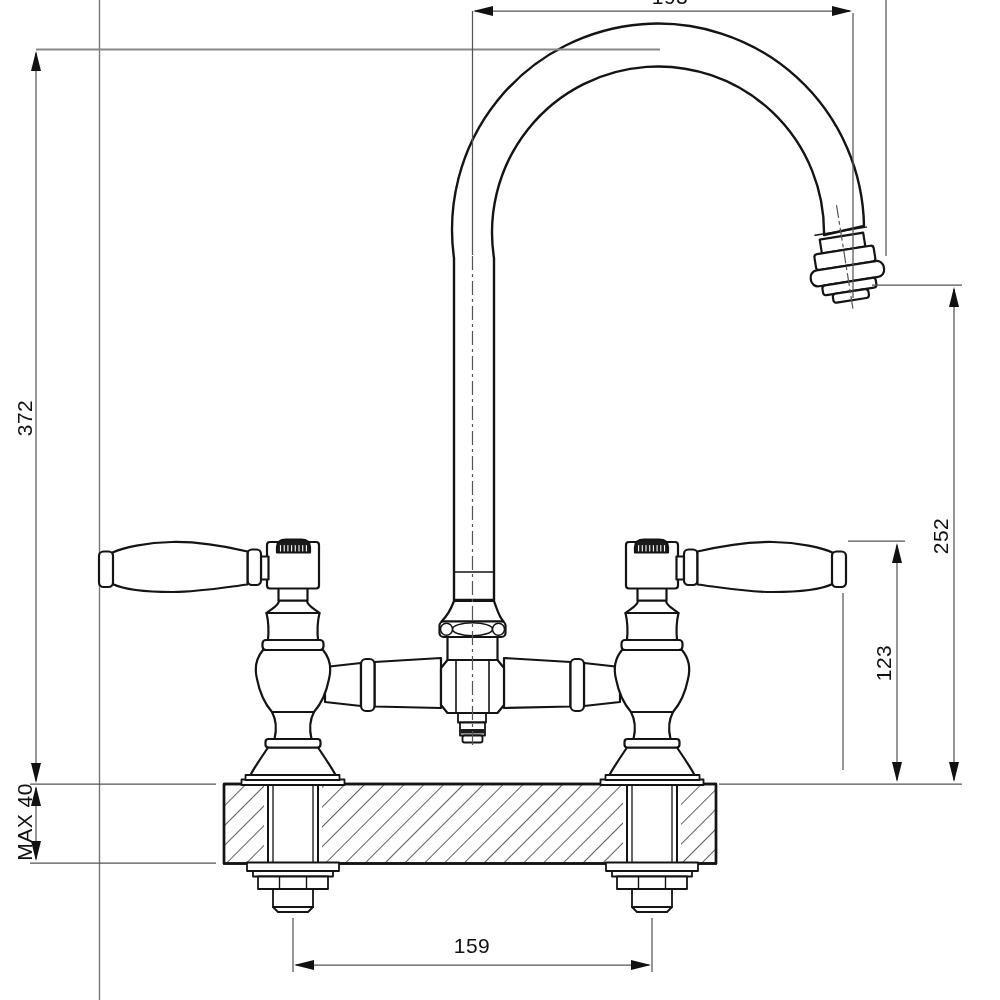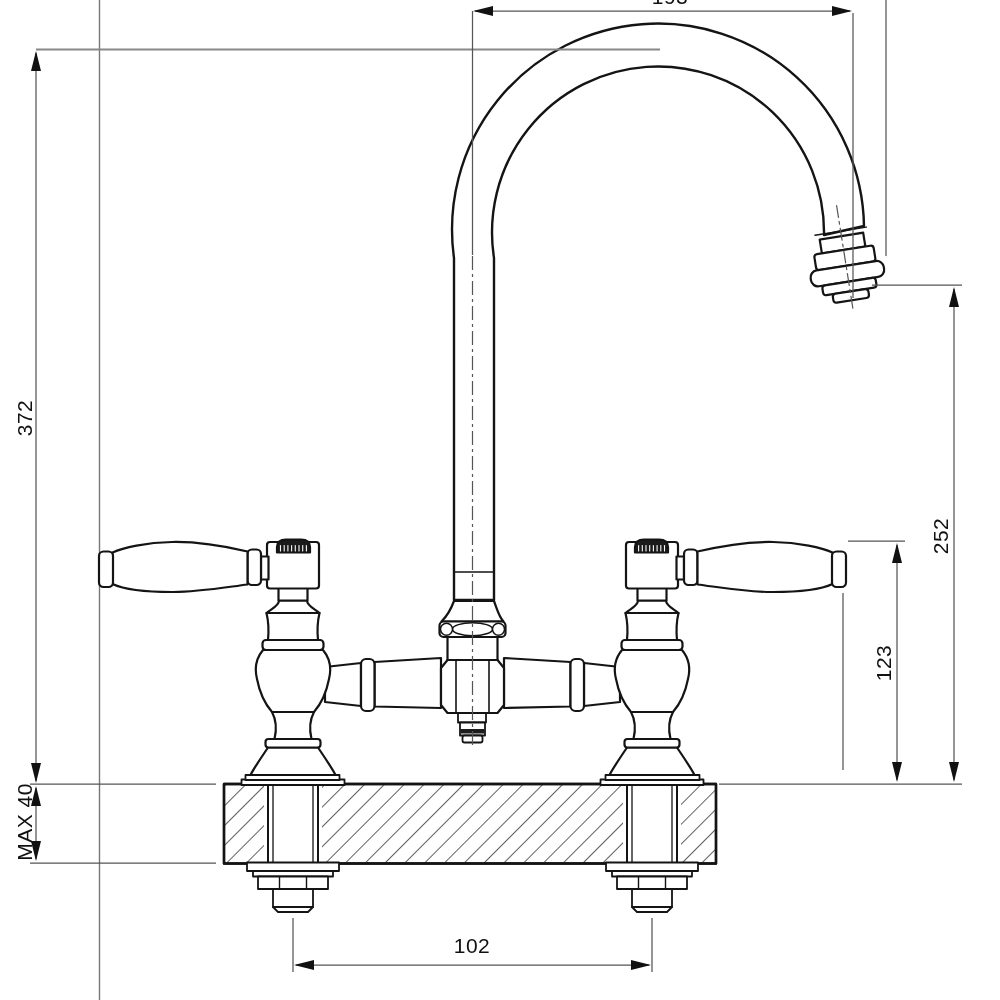--- a/index.html
+++ b/index.html
@@ -158,14 +158,14 @@
     <polygon points="294,965 314,960 314,970"></polygon>
         <polygon points="651,965 631,960 631,970"></polygon>
   </g>
 </svg>
 
   <div class="dim-label" style="left:620px;top:-15px;">193</div>
   <div class="dim-label rot" style="left:-25px;top:406px;">372</div>
   <div class="dim-label rot" style="left:-25px;top:810px;">MAX 40</div>
   <div class="dim-label rot" style="left:891px;top:524px;">252</div>
   <div class="dim-label rot" style="left:834px;top:651px;">123</div>
-  <div class="dim-label" style="left:422px;top:934px;">102</div>
+  <div class="dim-label" style="left:422px;top:934px;">159</div>
 </div>
 
 </body></html>

